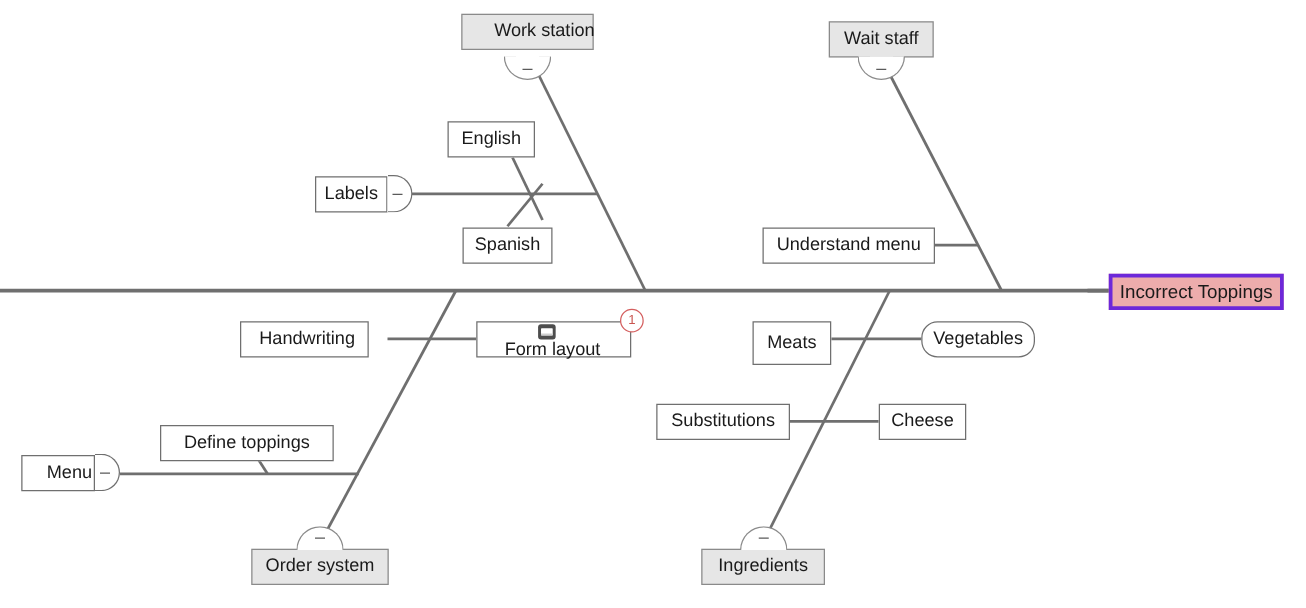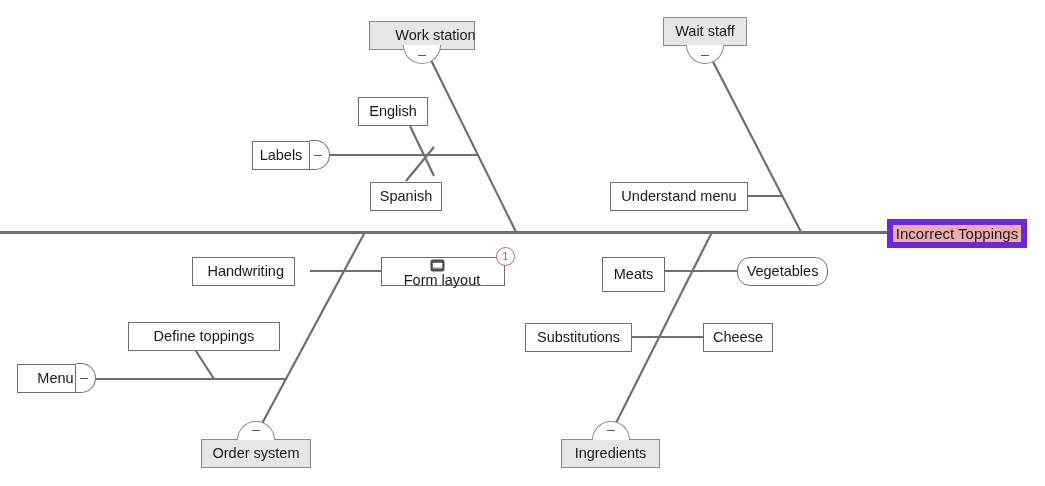--- a/index.html
+++ b/index.html
@@ -41,21 +41,21 @@
     white-space: nowrap;
     padding: 0 10px;
     z-index: 5;
   }
   .node.cat {
     background: #e6e6e6;
     border: 1px solid #8a8a8a;
   }
   .node.head {
     background: #edacac;
-    border: 6px solid #6d28d9;
+    border: 3px solid #6d28d9;
     font-size: 15px;
   }
   .node.with-icon {
     justify-content: flex-start;
     padding-left: 8px;
   }
   .node-label {
     display: inline-block;
   }
   .note-icon {
@@ -159,21 +159,21 @@
 
     <line x1="632" y1="337" x2="703" y2="337" stroke="#6f6f6f" stroke-width="2.2"></line>
 
     <line x1="870" y1="232.5" x2="889" y2="232.5" stroke="#6f6f6f" stroke-width="3"></line>
   </svg>
 
   <div class="node head" style="left:887px; top:219px; width:140px; height:29px;">
     <span class="node-label">Incorrect Toppings</span>
   </div>
 
-  <div class="node cat" style="left:369px; top:21px; width:106px; height:29px;padding-left:37px;">
+  <div class="node cat" style="left:369px; top:11px; width:106px; height:29px;padding-left:37px;">
     <span class="node-label">Work station</span>
   </div>
   <div class="handle bottom on-cat" style="left:403px; top:45px;">
     <span class="minus"></span>
   </div>
 
   <div class="node cat" style="left:663px; top:17px; width:84px; height:29px;">
     <span class="node-label">Wait staff</span>
   </div>
   <div class="handle bottom on-cat" style="left:686px; top:45px;">
@@ -224,21 +224,21 @@
         <rect x="3" y="5" width="10" height="6" rx="0.6" ry="0.6" fill="#ffffff"></rect>
         <rect x="3" y="9.4" width="10" height="1.6" fill="#cfcfcf"></rect>
       </svg>
     </span>
     <span class="node-label">Form layout</span>
   </div>
   <div class="badge" style="left:496px; top:247px;">
     <span>1</span>
   </div>
 
-  <div class="node" style="left:128px; top:322px; width:152px; height:29px;">
+  <div class="node" style="left:128px; top:340px; width:139px; height:29px;">
     <span class="node-label">Define toppings</span>
   </div>
 
   <div class="node" style="left:17px; top:364px; width:59px; height:29px;padding-left:28px;">
     <span class="node-label">Menu</span>
   </div>
   <div class="handle right" style="left:76px; top:363px;">
     <span class="minus"></span>
   </div>
 

